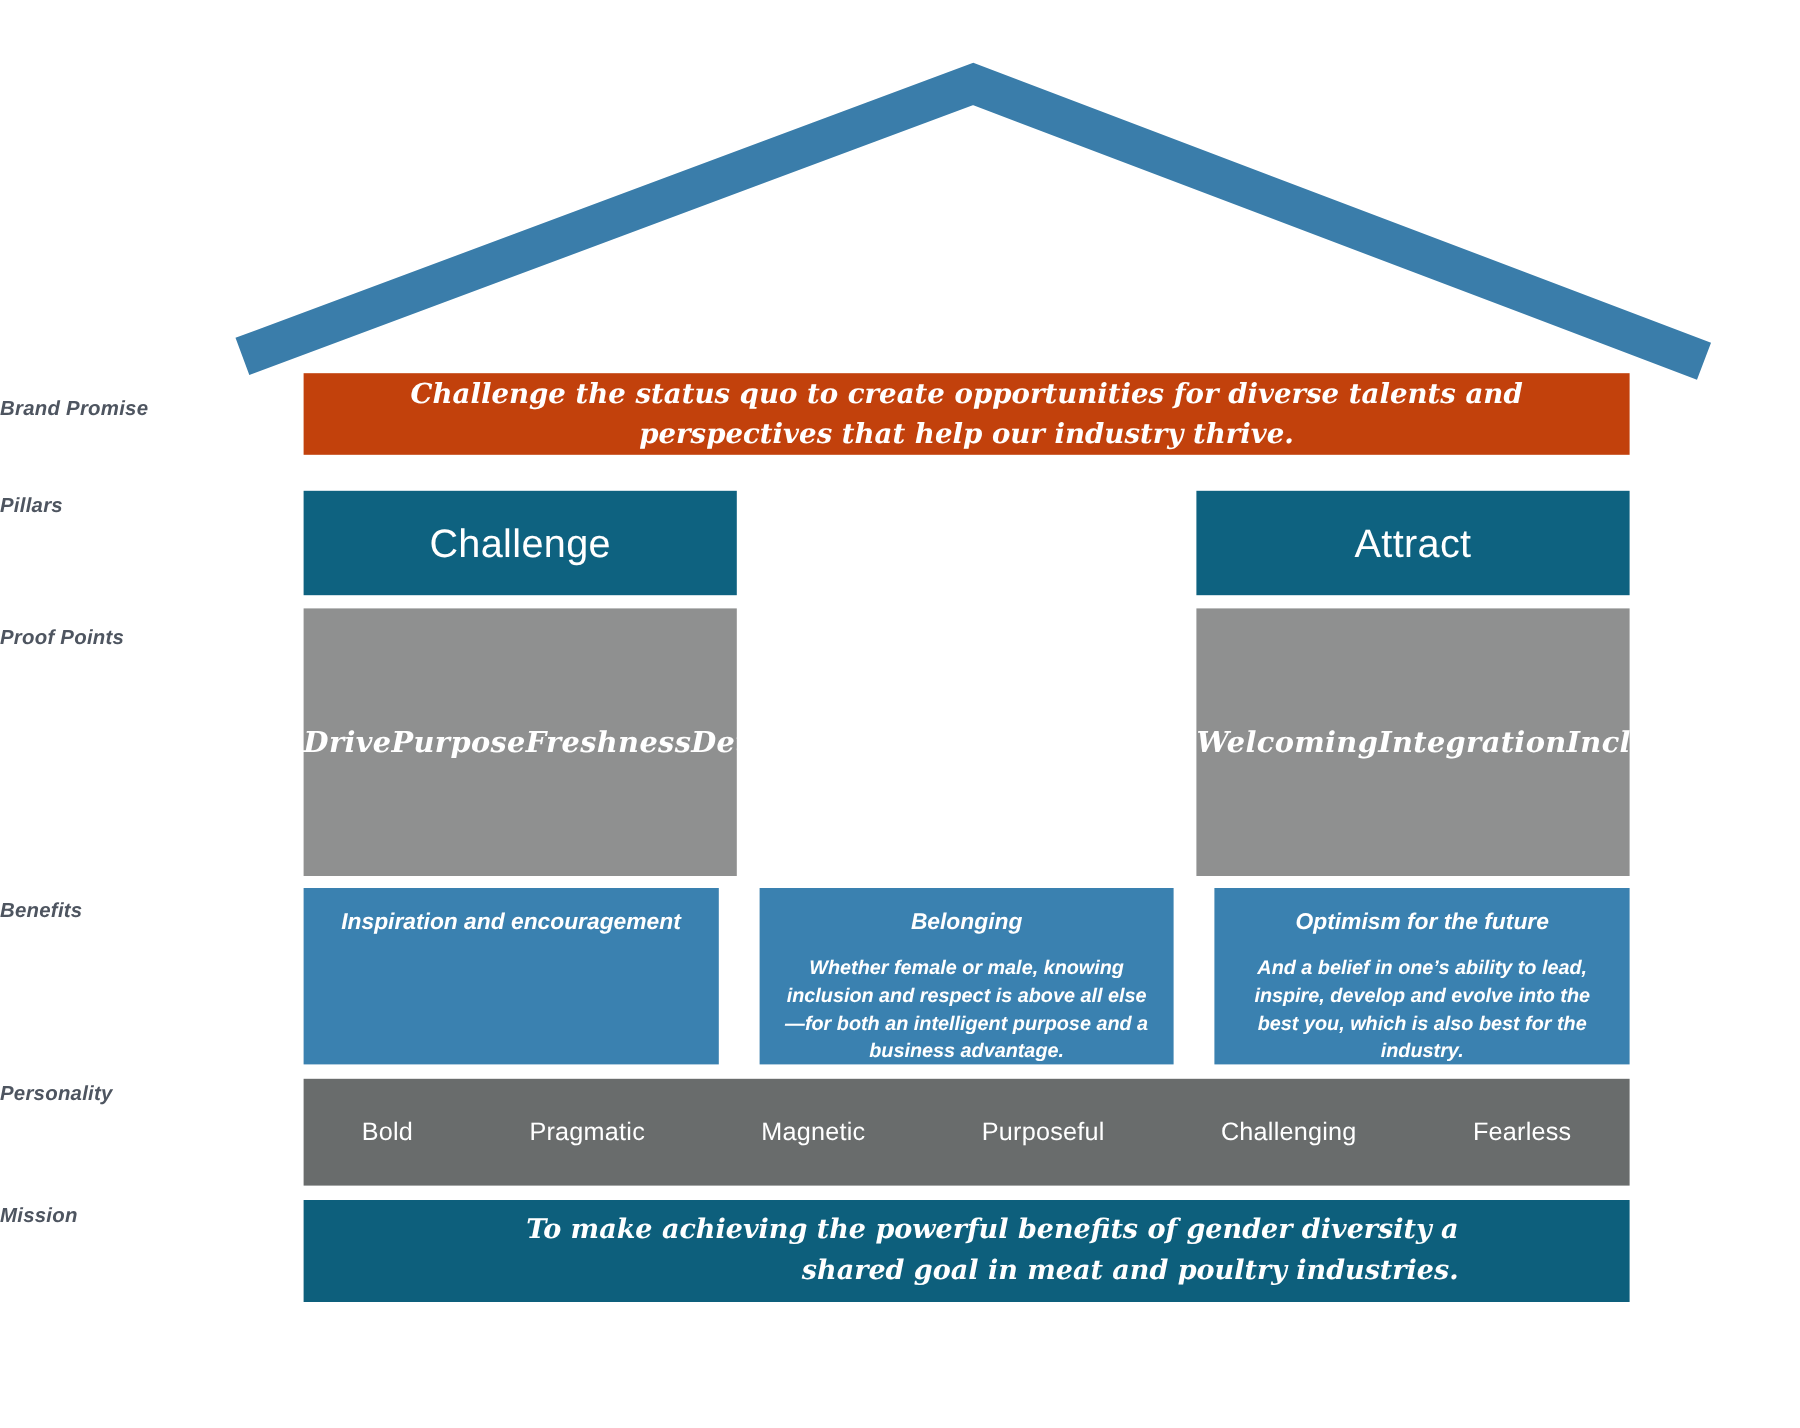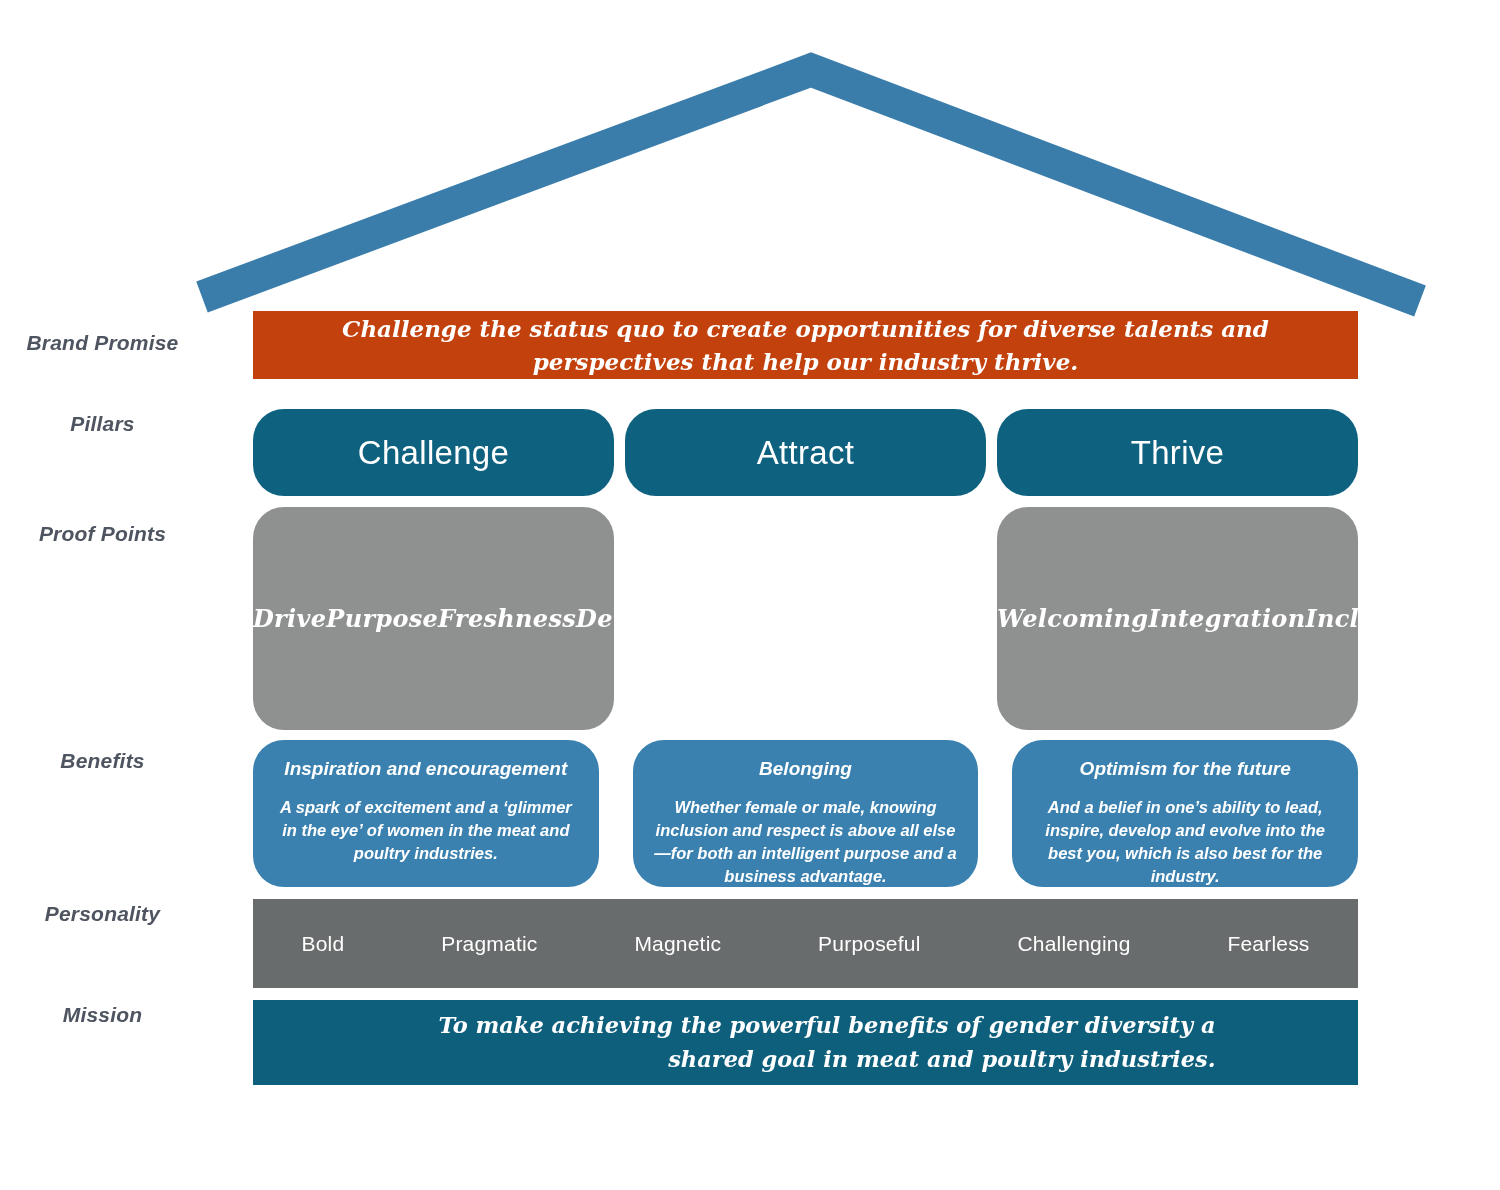--- a/index.html
+++ b/index.html
@@ -4,43 +4,43 @@
 <style>
   html,body{margin:0;padding:0;background:#ffffff;}
   .canvas{
     position:relative;width:1500px;height:1190px;background:#ffffff;overflow:hidden;
     font-family:"Liberation Sans",sans-serif;
   }
   .roof-svg{position:absolute;left:0;top:0;width:1500px;height:1190px;pointer-events:none;}
 
   
   .side-label{
-    position:absolute;left:0;width:205px;text-align:center;
-    font-size:21px;font-weight:bold;font-style:italic;color:#4E5560;
+    position:absolute;left:0;width:205px;text-align:left;
+    font-size:17px;font-weight:bold;font-style:italic;color:#4E5560;
     letter-spacing:0.2px;
   }
   .lbl-promise{top:331px;}
   .lbl-pillars{top:412px;}
   .lbl-proof{top:522px;}
   .lbl-benefits{top:749px;}
   .lbl-personality{top:902px;}
   .lbl-mission{top:1003px;}
 
   
   .row{position:absolute;left:253px;width:1105px;}
   .promise-bar{
     top:311px;height:68px;background:#c2410c;color:#fff;
     display:flex;align-items:center;justify-content:center;
   }
   .promise-text{
     font-family:"DejaVu Serif",serif;font-style:italic;font-weight:bold;
     font-size:23px;line-height:1.45;text-align:center;max-width:940px;
   }
   .col-row{display:flex;justify-content:space-between;}
-  .col-row > div{width:361px;border-radius:31px;}
+  .col-row > div{width:361px;}
   .pillars-row{top:409px;height:87px;}
   .pillar-box{
     background:#0E6280;color:#fff;display:flex;align-items:center;justify-content:center;
     font-size:33px;font-weight:400;letter-spacing:0.3px;
   }
   .proof-row{top:507px;height:223px;}
   .proof-box{
     background:#8F9090;color:#fff;display:flex;flex-direction:row;
     justify-content:space-around;align-items:center;padding:16px 0;box-sizing:border-box;
   }
@@ -89,42 +89,40 @@
   <div class="side-label lbl-personality">Personality</div>
   <div class="side-label lbl-mission">Mission</div>
 
   <div class="row promise-bar">
     <div class="promise-text">Challenge the status quo to create opportunities for diverse talents and perspectives that help our industry thrive.</div>
   </div>
 
   <div class="row col-row pillars-row">
     <div class="pillar-box">Challenge</div>
     <div class="pillar-box">Attract</div>
-    <div class="pillar-box">Thrive</div>
   </div>
 
   <div class="row col-row proof-row">
     <div class="proof-box">
       <div class="proof-item">Drive</div>
       <div class="proof-item">Purpose</div>
       <div class="proof-item">Freshness</div>
       <div class="proof-item">Determination</div>
     </div>
     <div class="proof-box">
       <div class="proof-item">Welcoming</div>
       <div class="proof-item">Integration</div>
       <div class="proof-item">Inclusion</div>
       <div class="proof-item">Collaboration</div>
     </div>
   </div>
 
   <div class="row col-row benefits-row">
     <div class="benefit-box">
       <div class="benefit-title">Inspiration and encouragement</div>
-      <div class="benefit-text">A spark of excitement and a ‘glimmer in the eye’ of women in the meat and poultry industries.</div>
     </div>
     <div class="benefit-box">
       <div class="benefit-title">Belonging</div>
       <div class="benefit-text">Whether female or male, knowing inclusion and respect is above all else —for both an intelligent purpose and a business advantage.</div>
     </div>
     <div class="benefit-box">
       <div class="benefit-title">Optimism for the future</div>
       <div class="benefit-text">And a belief in one’s ability to lead, inspire, develop and evolve into the best you, which is also best for the industry.</div>
     </div>
   </div>

